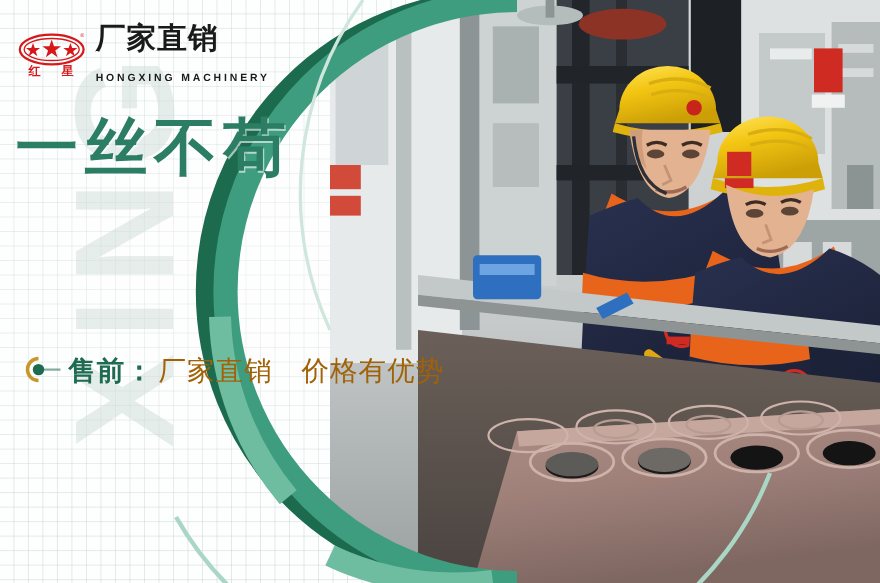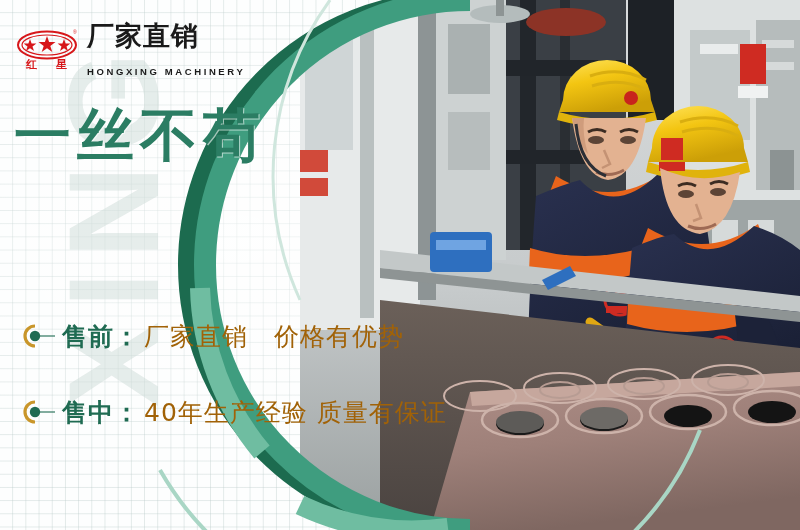--- a/index.html
+++ b/index.html
@@ -421,28 +421,17 @@
         <svg width="40" height="26" viewBox="0 0 40 26" xmlns="http://www.w3.org/2000/svg">
           <path d="M 17 3 A 10 10 0 1 0 17 23" fill="none" stroke="#c9962a" stroke-width="3.2"></path>
           <circle cx="17" cy="13" r="5.2" fill="#1f6b52"></circle>
           <path d="M 22 13 L 37 13" stroke="#1f6b52" stroke-width="2" opacity="0.55"></path>
         </svg>
       </span>
       <span class="bullet-label">售前：</span>
       <span class="bullet-text">厂家直销　价格有优势</span>
     </div>
 
-    <div class="bullet-row">
-      <span class="bullet-icon">
-        <svg width="40" height="26" viewBox="0 0 40 26" xmlns="http://www.w3.org/2000/svg">
-          <path d="M 17 3 A 10 10 0 1 0 17 23" fill="none" stroke="#c9962a" stroke-width="3.2"></path>
-          <circle cx="17" cy="13" r="5.2" fill="#1f6b52"></circle>
-          <path d="M 22 13 L 37 13" stroke="#1f6b52" stroke-width="2" opacity="0.55"></path>
-        </svg>
-      </span>
-      <span class="bullet-label">售中：</span>
-      <span class="bullet-text">40年生产经验 质量有保证</span>
-    </div>
 
 
   </div>
 
 </div>
 
 </body></html>

